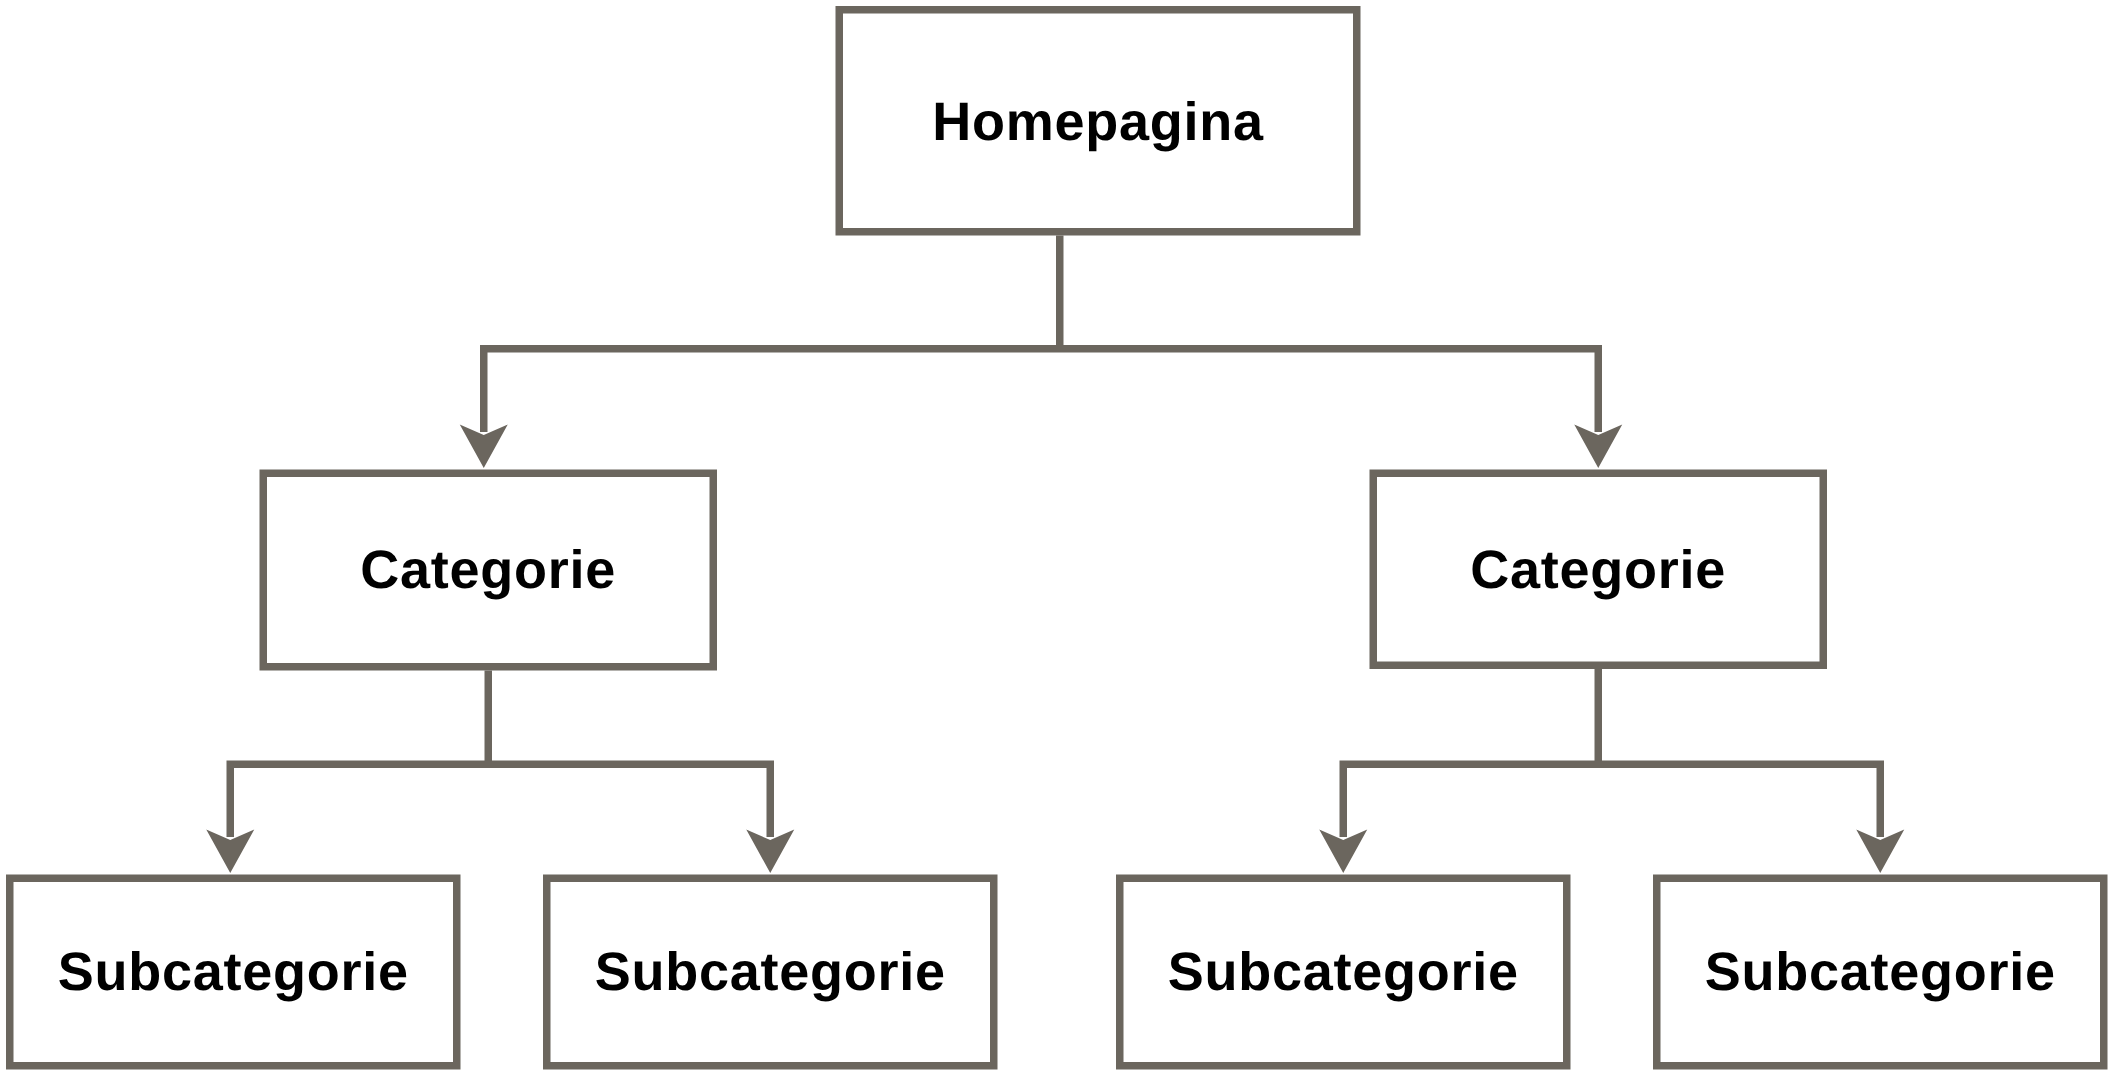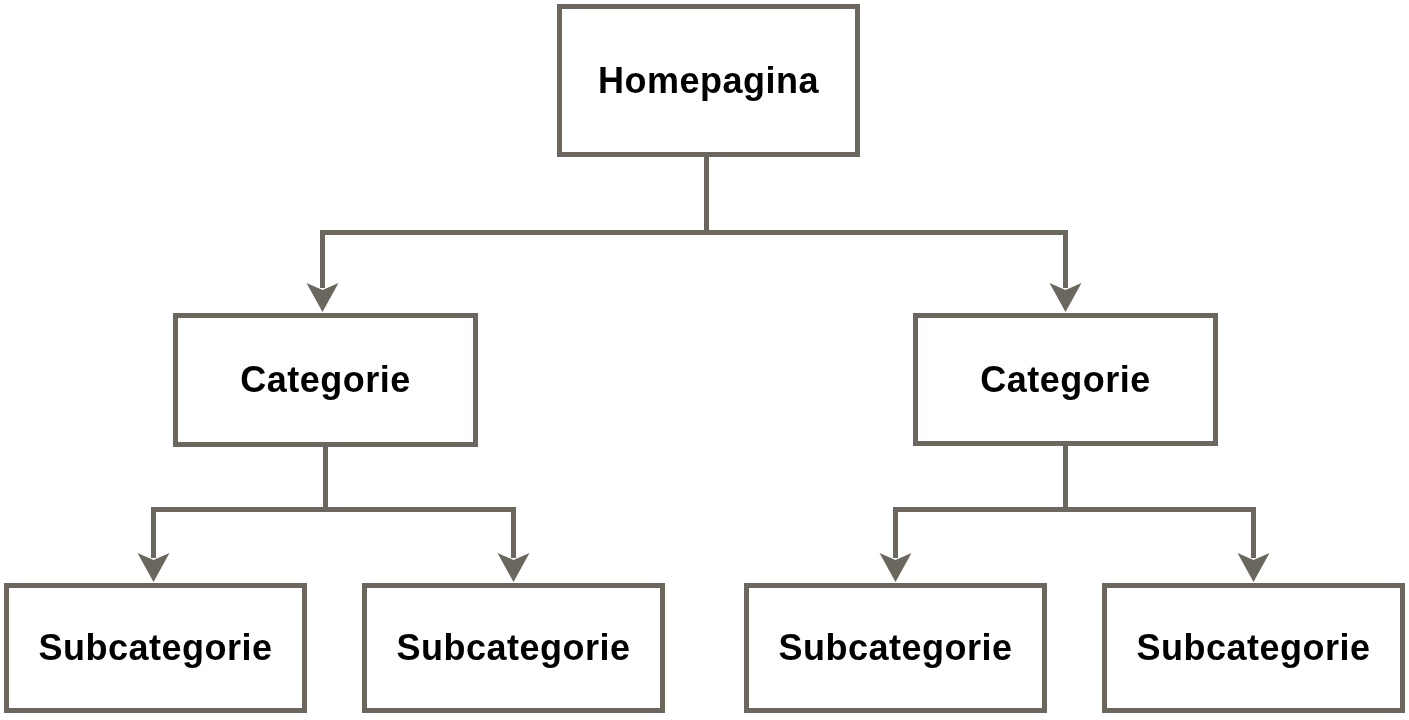--- a/index.html
+++ b/index.html
@@ -32,21 +32,21 @@
     border: 5px solid #6B665E;
     display: flex;
     align-items: center;
     justify-content: center;
     text-align: center;
     color: #000000;
     font-weight: bold;
     font-size: 36px;
     letter-spacing: 0.5px;
   }
-  .node-root  { left: 557px;  top: 4px;   width: 303px; height: 153px; }
+  .node-root  { left: 557px;  top: 4px;   width: 350px; height: 153px; }
   .node-catL  { left: 173px;  top: 313px; width: 305px; height: 134px; }
   .node-catR  { left: 913px;  top: 313px; width: 305px; height: 133px; }
   .node-sub1  { left: 4px;    top: 583px; width: 303px; height: 130px; }
   .node-sub2  { left: 362px;  top: 583px; width: 303px; height: 130px; }
   .node-sub3  { left: 744px;  top: 583px; width: 303px; height: 130px; }
   .node-sub4  { left: 1102px; top: 583px; width: 303px; height: 130px; }
 </style>
 </head>
 <body>
 

